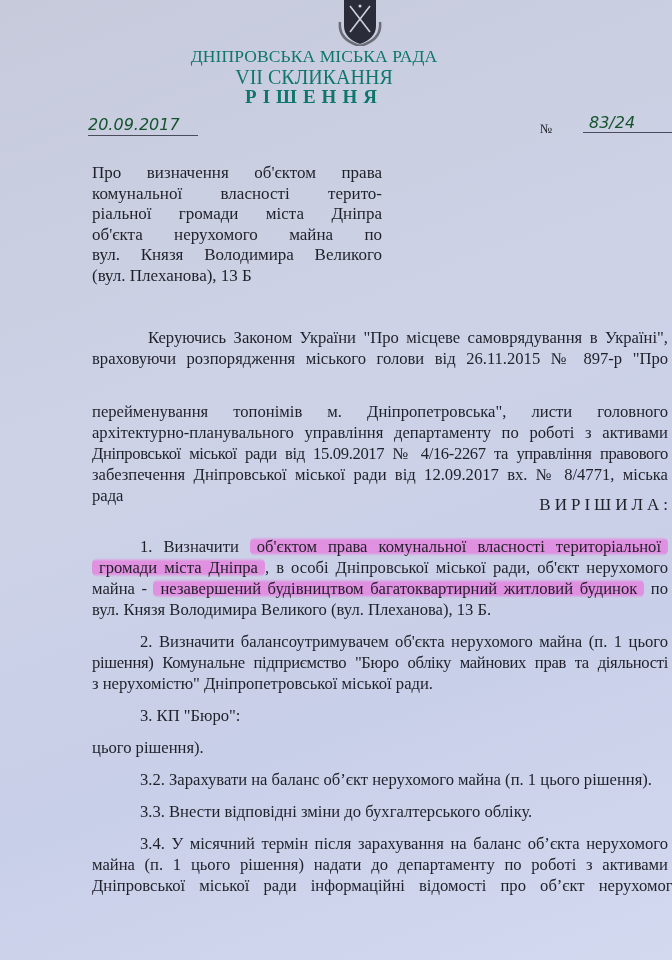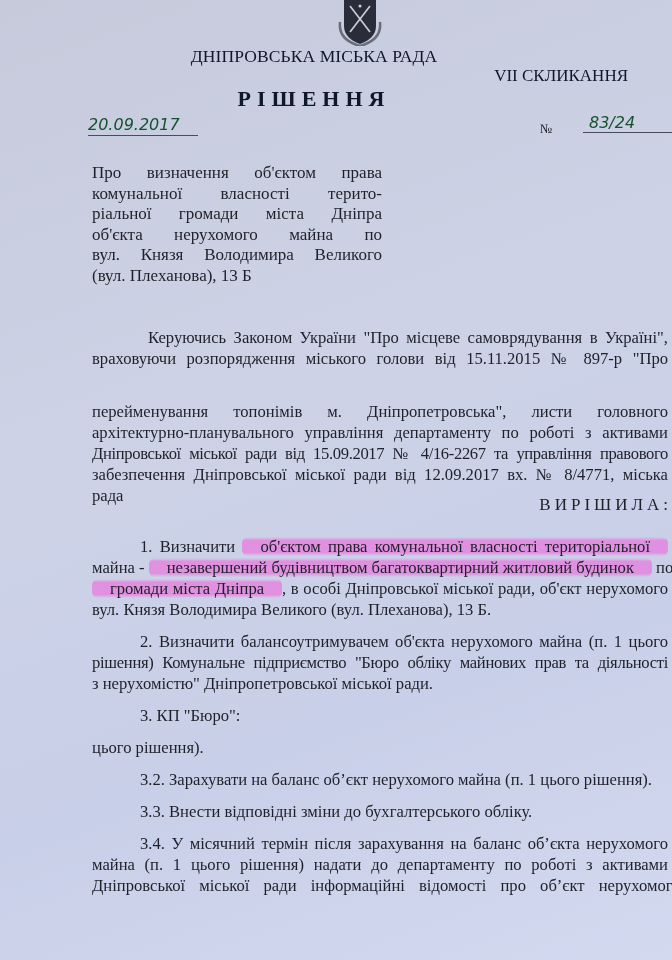--- a/index.html
+++ b/index.html
@@ -22,35 +22,34 @@
     }
     .crest {
       position: absolute;
       left: 338px; top: 0px;
       width: 44px; height: 46px;
     }
     .header {
       position: absolute;
       left: 0; width: 628px;
       text-align: center;
-      color: #0f172a;
+      color: #0f766e;
     }
     .h-council {
       top: 46px;
       font-size: 17.5px;
       letter-spacing: 0.1px;
     }
     .h-conv {
       top: 66px;
-      font-size: 17px;
-      text-align: right;
+      font-size: 20px;
     }
     .h-decision {
       top: 86px;
-      font-size: 22px;
+      font-size: 19px;
       font-weight: bold;
       letter-spacing: 6px;
     }
     .handwritten {
       position: absolute;
       font-family: "DejaVu Sans", sans-serif;
       font-style: italic;
       color: #14532d;
       font-size: 16px;
     }
@@ -113,21 +112,21 @@
       line-height: 21px;
       color: #1f2029;
     }
     .item { margin-bottom: 11px; }
     .item .ln { text-align: justify; text-align-last: justify; white-space: nowrap; }
     .item .ln.last { text-align-last: left; }
     .item .ln.first { padding-left: 48px; }
     .hl {
       background: linear-gradient(180deg, rgba(236,110,220,0) 0%, rgba(236,110,220,0.65) 18%, rgba(236,110,220,0.65) 82%, rgba(236,110,220,0) 100%);
       border-radius: 6px;
-      padding: 0 18px;
+      padding: 0 7px;
     }
   </style>
 </head>
 <body>
 
 <div class="page">
 
   <svg class="crest" viewBox="0 0 44 46">
     <path d="M6 0 L38 0 L38 26 Q38 38 22 44 Q6 38 6 26 Z" fill="#2a2c3a"></path>
     <path d="M2 22 Q0 40 22 46 Q44 40 42 22" fill="none" stroke="#6a6c78" stroke-width="2.5"></path>
@@ -148,41 +147,41 @@
     <div>Про визначення об'єктом права</div>
     <div>комунальної власності терито-</div>
     <div>ріальної громади міста Дніпра</div>
     <div>об'єкта нерухомого майна по</div>
     <div>вул. Князя Володимира Великого</div>
     <div class="last">(вул. Плеханова), 13 Б</div>
   </div>
 
   <div class="preamble">
     <div class="line indent1">Керуючись Законом України "Про місцеве самоврядування в Україні",</div>
-    <div class="line">враховуючи розпорядження міського голови від 15.11.2015 № 897-р "Про</div>
+    <div class="line">враховуючи розпорядження міського голови від 26.11.2015 № 897-р "Про</div>
     <div class="line" style="word-spacing:14px;margin-top:32px;">перейменування топонімів м. Дніпропетровська", листи головного</div>
     <div class="line">архітектурно-планувального управління департаменту по роботі з активами</div>
     <div class="line" style="letter-spacing:-0.35px;">Дніпровської міської ради від 15.09.2017 № 4/16-2267 та управління правового</div>
     <div class="line">забезпечення Дніпровської міської ради від 12.09.2017 вх. № 8/4771, міська</div>
     <div class="line last">рада</div>
   </div>
 
   <div class="resolved">ВИРІШИЛА:</div>
 
   <div class="body">
 
     <div class="item">
       <div class="ln first">
         <span>1. Визначити </span><span class="hl">об'єктом права комунальної власності територіальної</span>
       </div>
       <div class="ln">
-        <span>майна - </span><span class="hl">незавершений будівництвом багатоквартирний житловий будинок</span><span> по</span>
+        <span class="hl">громади міста Дніпра</span><span>, в особі Дніпровської міської ради, об'єкт нерухомого</span>
       </div>
       <div class="ln">
-        <span class="hl">громади міста Дніпра</span><span>, в особі Дніпровської міської ради, об'єкт нерухомого</span>
+        <span>майна - </span><span class="hl">незавершений будівництвом багатоквартирний житловий будинок</span><span> по</span>
       </div>
       <div class="ln last">вул. Князя Володимира Великого (вул. Плеханова), 13 Б.</div>
     </div>
 
     <div class="item">
       <div class="ln first">2. Визначити балансоутримувачем об'єкта нерухомого майна (п. 1 цього</div>
       <div class="ln" style="letter-spacing:-0.3px;">рішення) Комунальне підприємство "Бюро обліку майнових прав та діяльності</div>
       <div class="ln last">з нерухомістю" Дніпропетровської міської ради.</div>
     </div>
 

